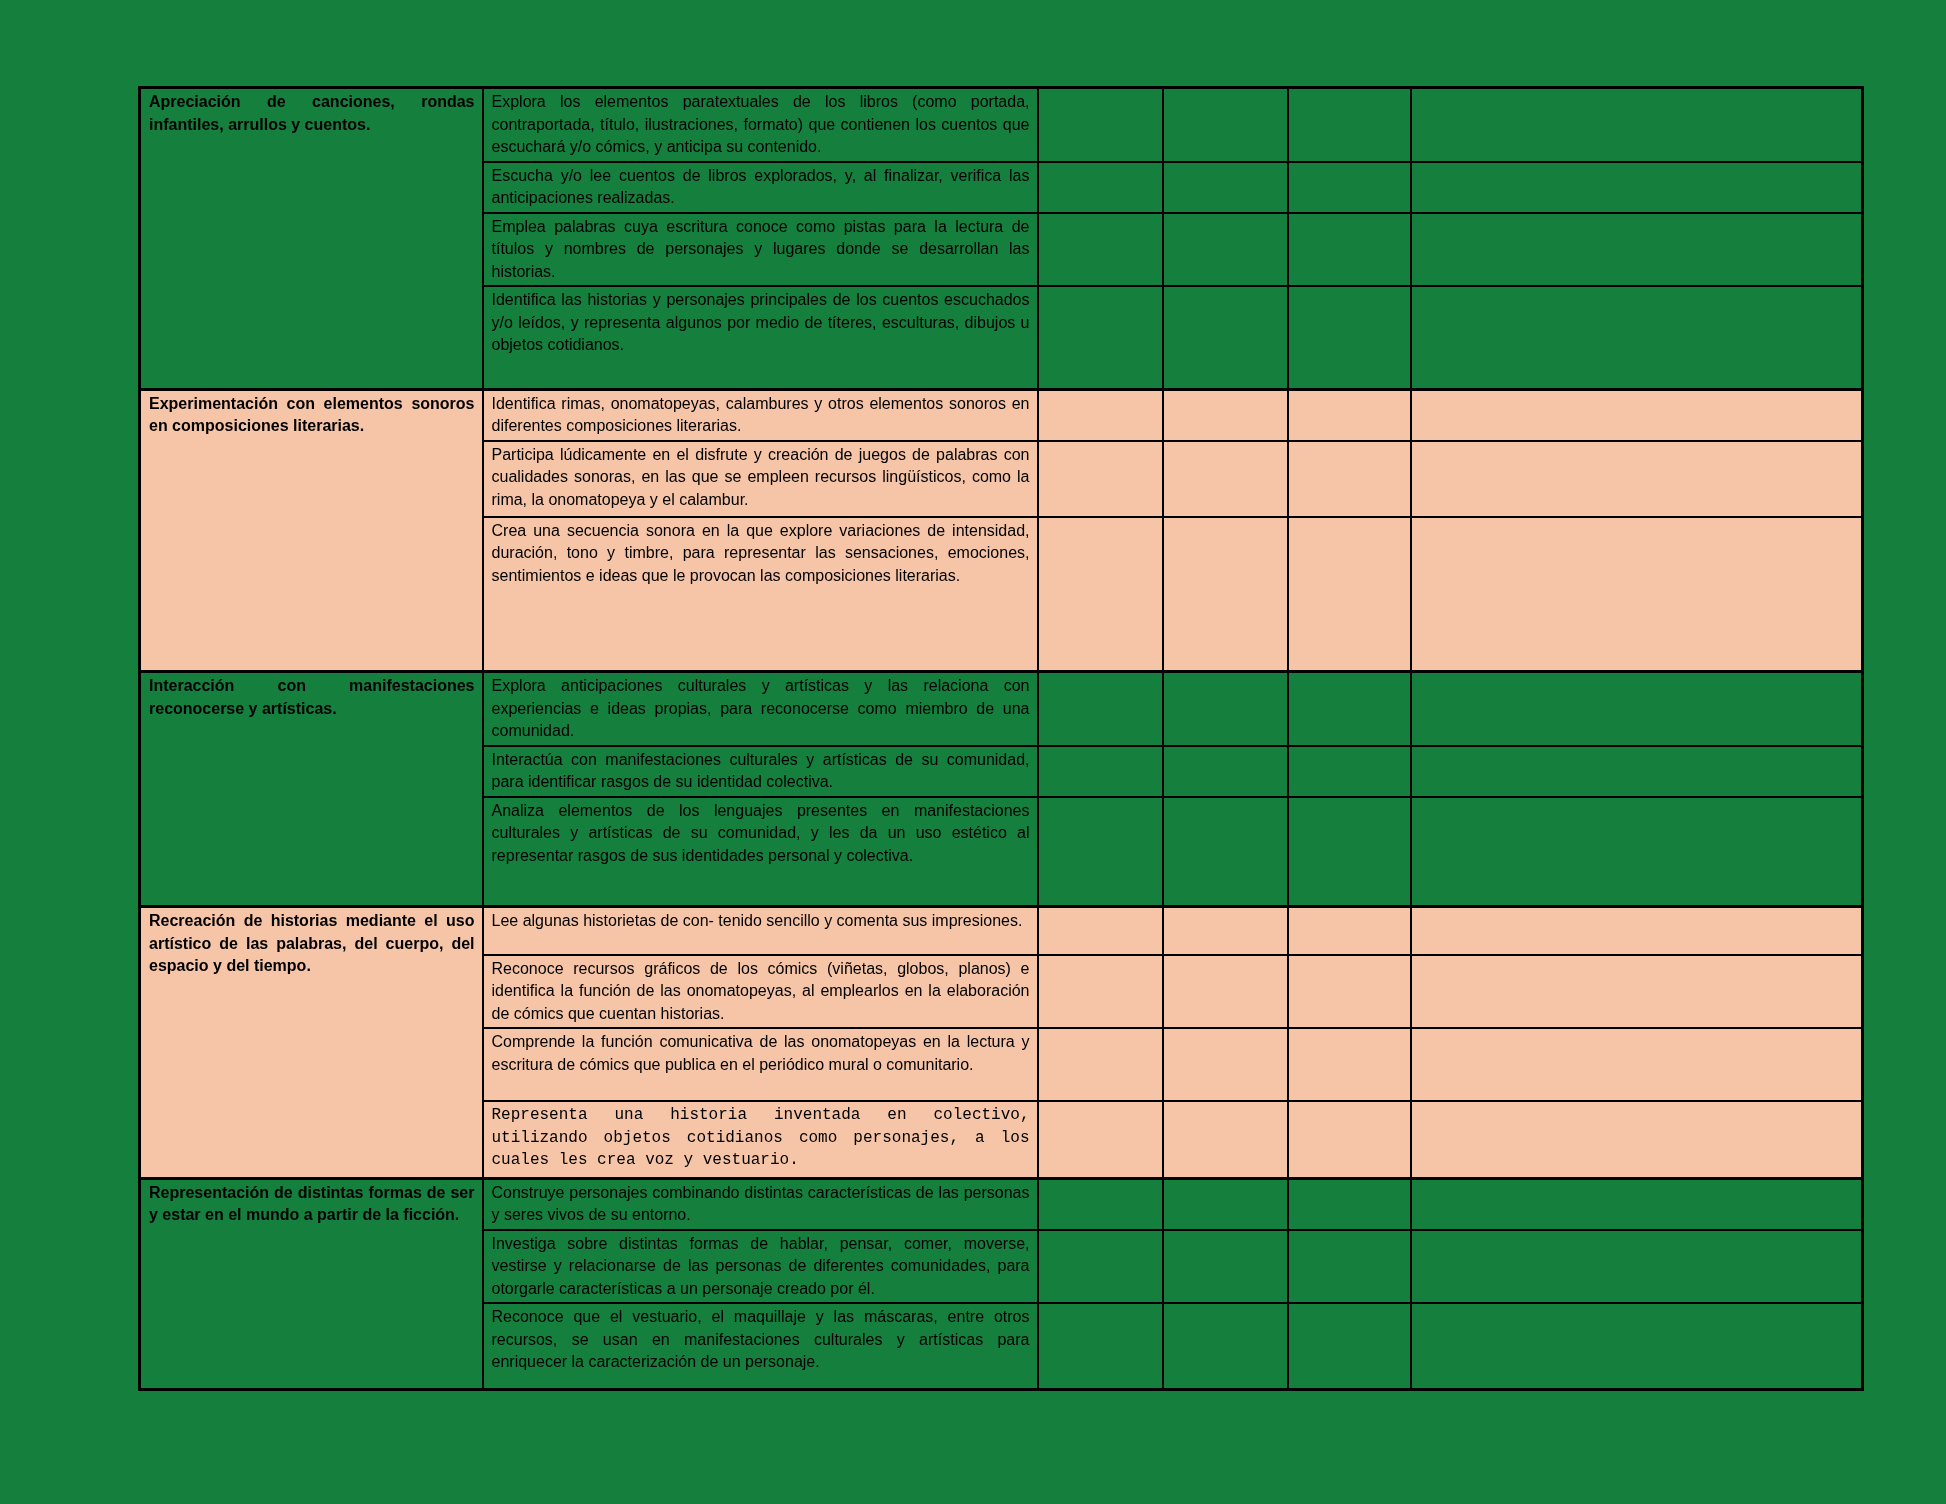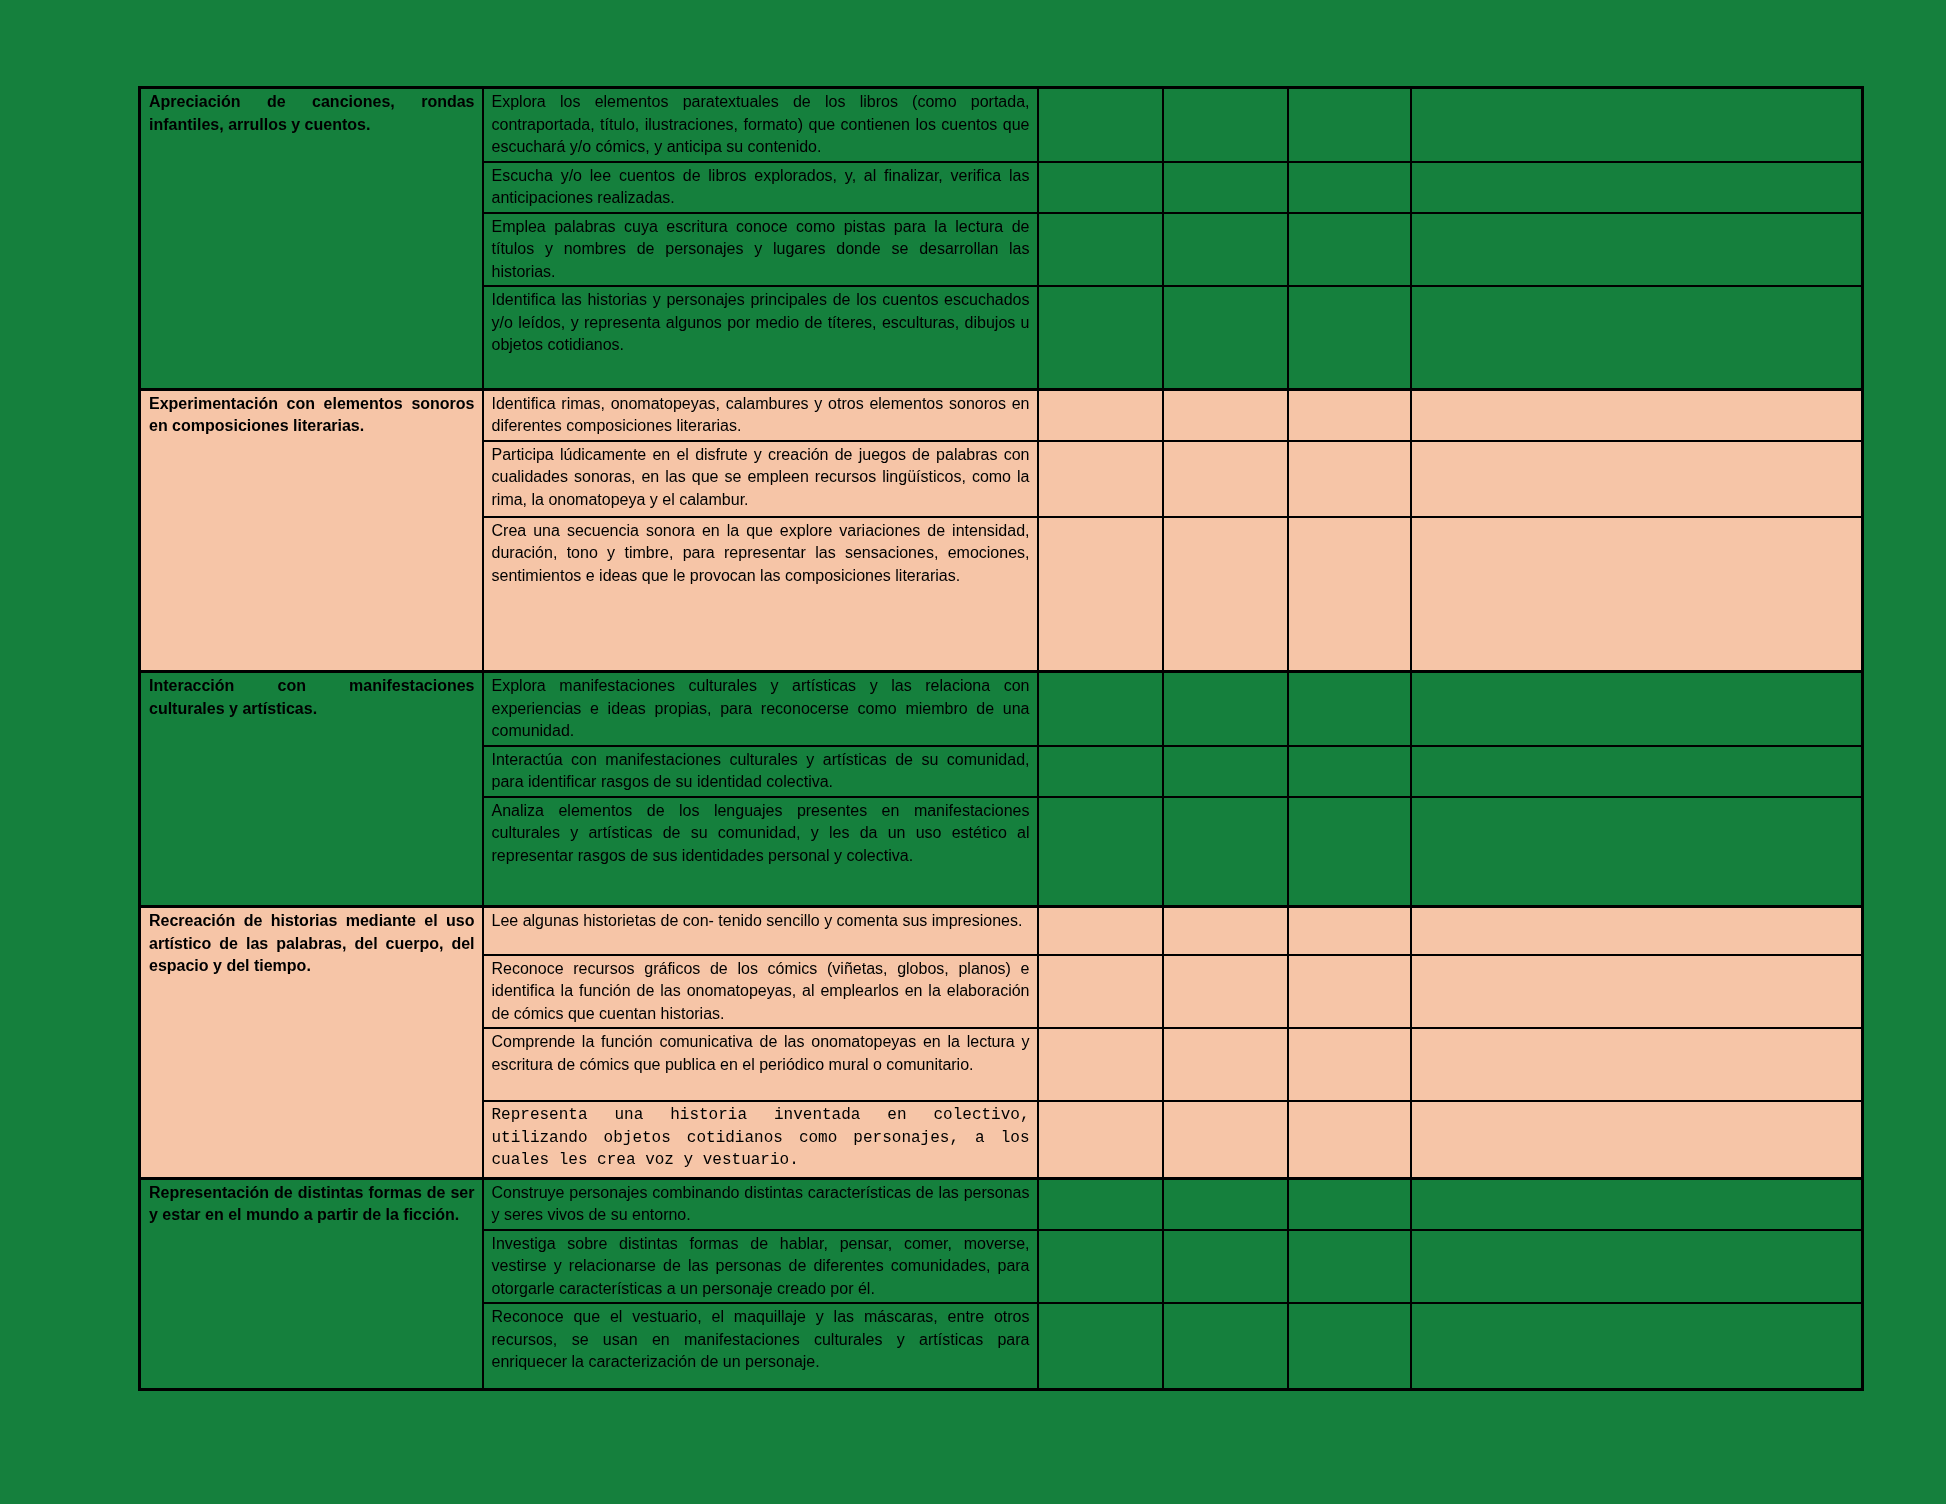--- a/index.html
+++ b/index.html
@@ -116,22 +116,22 @@
           <td class="empty"></td>
         </tr>
         <tr class="hl" style="height: 155px;">
           <td class="desc">Crea una secuencia sonora en la que explore variaciones de intensidad, duración, tono y timbre, para representar las sensaciones, emociones, sentimientos e ideas que le provocan las composiciones literarias.</td>
           <td class="empty"></td>
           <td class="empty"></td>
           <td class="empty"></td>
           <td class="empty"></td>
         </tr>
         <tr class="section-start" style="height: 65px;">
-          <td class="cat" rowspan="3">Interacción con manifestaciones culturales y artísticas.</td>
-          <td class="desc">Explora manifestaciones culturales y artísticas y las relaciona con experiencias e ideas propias, para reconocerse como miembro de una comunidad.</td>
+          <td class="cat" rowspan="3">Interacción con manifestaciones reconocerse y artísticas.</td>
+          <td class="desc">Explora anticipaciones culturales y artísticas y las relaciona con experiencias e ideas propias, para reconocerse como miembro de una comunidad.</td>
           <td class="empty"></td>
           <td class="empty"></td>
           <td class="empty"></td>
           <td class="empty"></td>
         </tr>
         <tr style="height: 50px;">
           <td class="desc">Interactúa con manifestaciones culturales y artísticas de su comunidad, para identificar rasgos de su identidad colectiva.</td>
           <td class="empty"></td>
           <td class="empty"></td>
           <td class="empty"></td>

